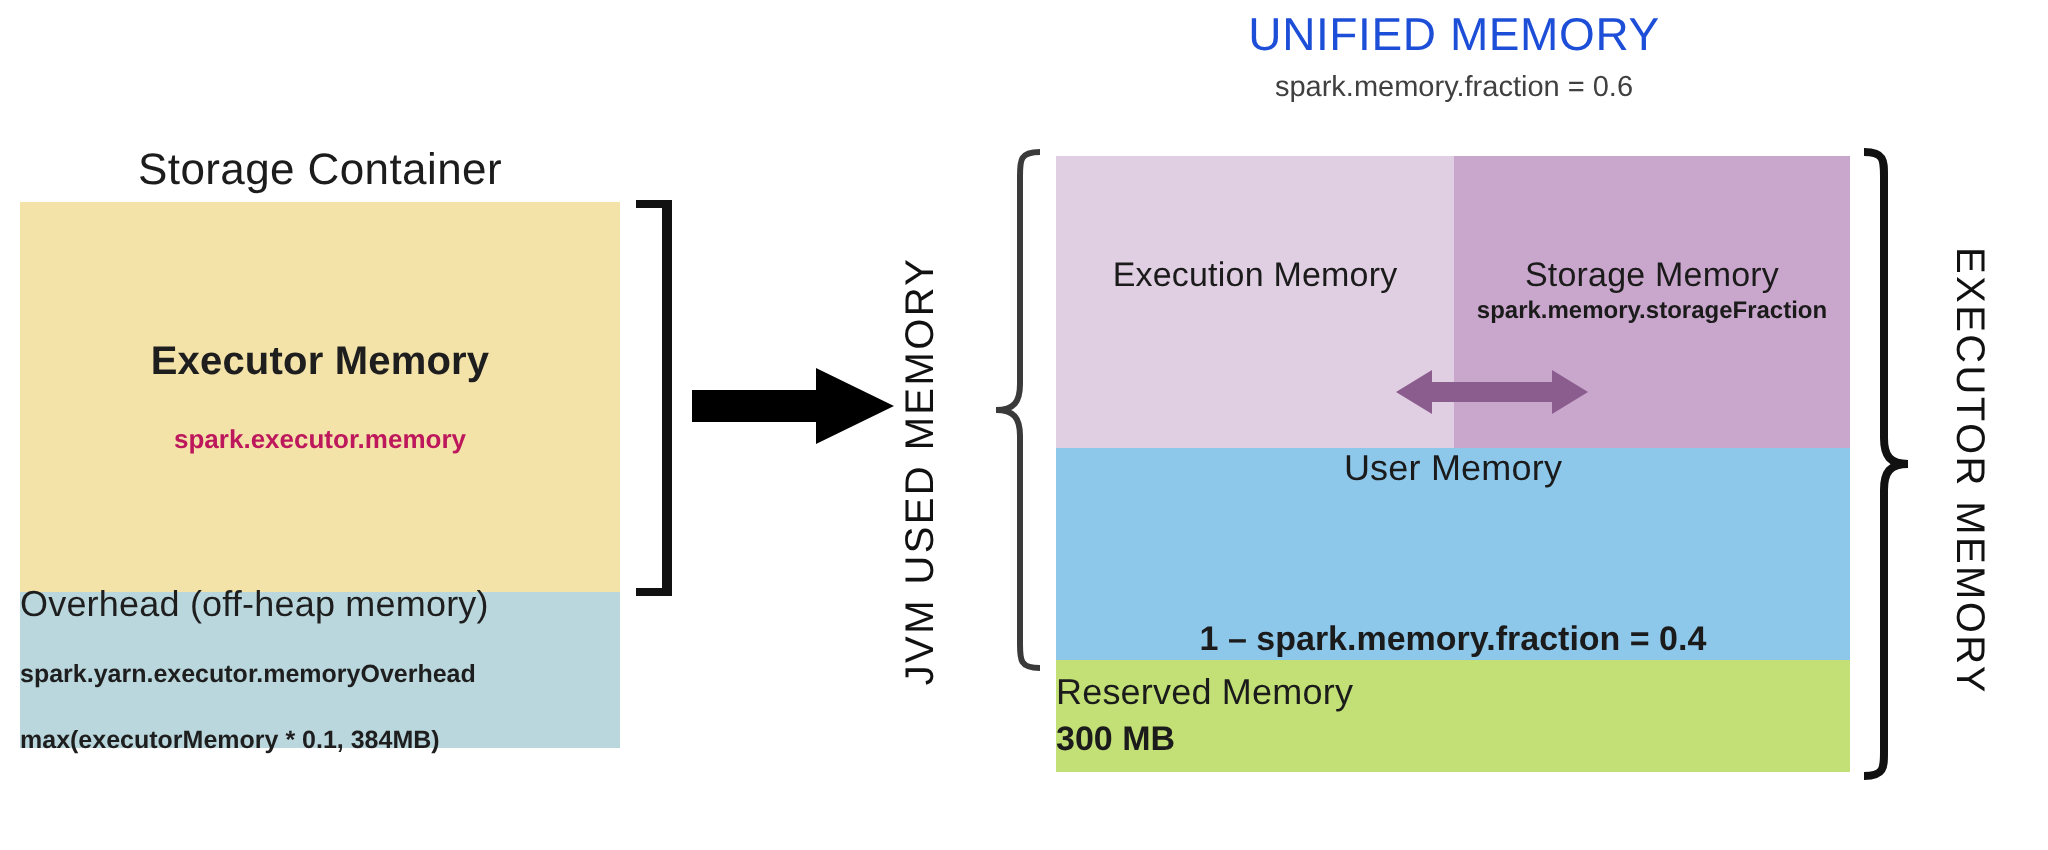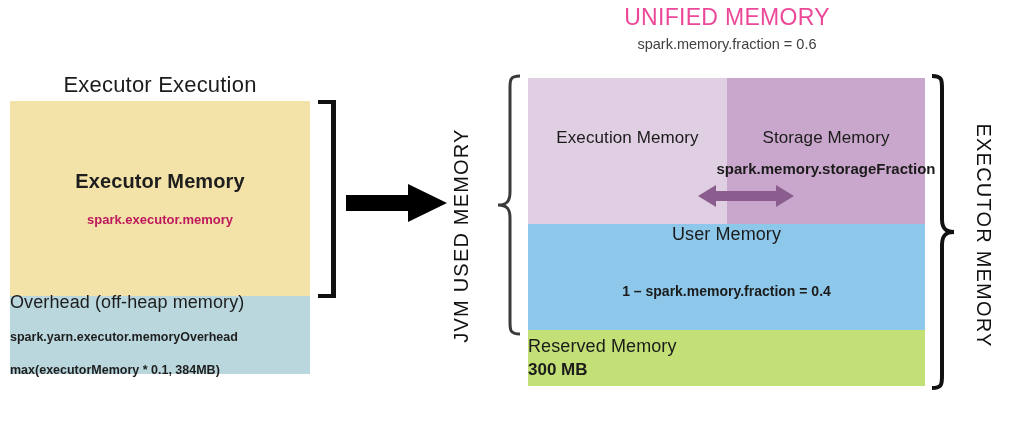--- a/index.html
+++ b/index.html
@@ -62,66 +62,66 @@
     display:flex; align-items:center; justify-content:center;
   }
   #executor-memory-vlabel span {
     transform: rotate(90deg); white-space:nowrap;
     font-size:20px; letter-spacing:1.2px; color:#111;
   }
 
   
   #unified-memory-title {
     position:absolute; left:528px; top:4px; width:398px; text-align:center;
-    font-size:23px; color:#ec4899; letter-spacing:0.3px;
+    font-size:23px; color:#1d4ed8; letter-spacing:0.3px;
   }
   #unified-memory-subtitle {
     position:absolute; left:528px; top:36px; width:398px; text-align:center;
     font-size:14.5px; color:#404040;
   }
 
   
   #memory-stack { position:absolute; left:528px; top:78px; width:397px; height:308px; }
 
   #unified-memory-row { position:absolute; left:0; top:0; width:397px; height:146px; display:flex; }
   #execution-memory-cell {
     width:199px; height:146px; background:#e0cfe2;
     display:flex; align-items:flex-start; justify-content:center; padding-top:50px;
   }
   #storage-memory-cell {
     width:198px; height:184px; background:#c9a6cb;
     display:flex; flex-direction:column; align-items:center; justify-content:flex-start; padding-top:50px;
   }
   .cell-title { font-size:17px; color:#1b1b1b; letter-spacing:0.1px; }
-  .cell-sub { font-size:15px; color:#1b1b1b; font-weight:600; margin-top:12px; }
+  .cell-sub { font-size:12px; color:#1b1b1b; font-weight:600; margin-top:0; }
 
   #balance-arrow { position:absolute; left:170px; top:104px; width:96px; height:28px; }
 
   #user-memory-cell {
     position:absolute; left:0; top:146px; width:397px; height:106px;
     background:#8dc8eb;
-    display:flex; flex-direction:column; align-items:center; justify-content:flex-start;gap:16px;
+    display:flex; flex-direction:column; align-items:center; justify-content:space-between;gap:16px;
   }
   #user-memory-cell .cell-title { font-size:18px; }
-  #user-memory-cell .cell-sub { font-size:14px; margin-top:22px; }
+  #user-memory-cell .cell-sub { font-size:17px; margin-top:22px; }
 
   #reserved-memory-cell {
     position:absolute; left:0; top:252px; width:397px; height:56px;
     background:#c3e076;
     display:flex; flex-direction:column; align-items:flex-start; justify-content:center;
   }
   #reserved-memory-cell .cell-title { font-size:18px; }
   #reserved-memory-cell .cell-sub { font-size:17px; margin-top:3px; }
 </style>
 </head>
 <body>
 
 <div id="canvas">
 
-  <div id="executor-container-title">Executor Execution</div>
+  <div id="executor-container-title">Storage Container</div>
 
   <div id="executor-memory-box">
     <div class="main-label">Executor Memory</div>
     <div class="sub-label">spark.executor.memory</div>
   </div>
 
   <div id="overhead-box">
     <div class="main-label">Overhead (off-heap memory)</div>
     <div class="sub-label">spark.yarn.executor.memoryOverhead</div>
     <div class="sub-label">max(executorMemory * 0.1, 384MB)</div>

